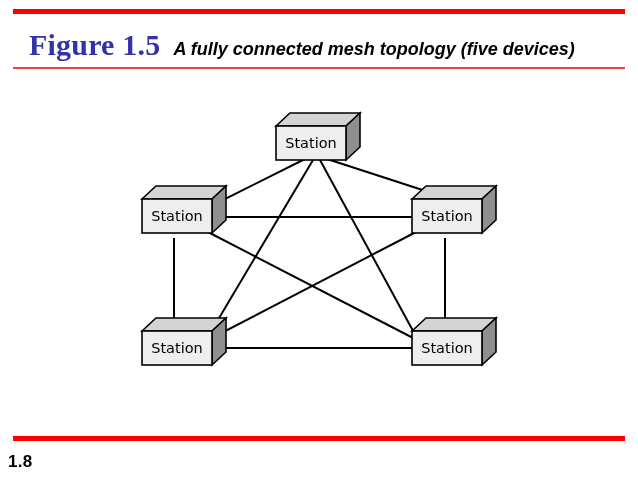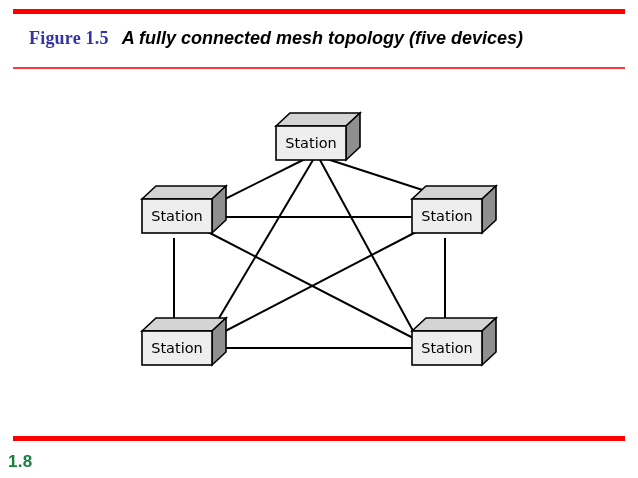--- a/index.html
+++ b/index.html
@@ -55,42 +55,42 @@
     left: 29px;
     top: 28px;
     height: 30px;
     display: flex;
     align-items: baseline;
     white-space: nowrap;
   }
   .fig-label {
     font-family: "Liberation Serif", serif;
     font-weight: bold;
-    font-size: 18px;
+    font-size: 30px;
     color: #3333a8;
     letter-spacing: 0.2px;
   }
   .fig-caption {
     font-family: Liberation Sans, sans-serif;
     font-weight: bold;
     font-style: italic;
     font-size: 18px;
     color: #000000;
     margin-left: 13px;
   }
 
   
   .page-number {
     position: absolute;
     left: 8px;
     top: 452px;
     font-family: "Liberation Sans", sans-serif;
     font-weight: bold;
     font-size: 17px;
-    color: #15803d;
+    color: #000000;
     letter-spacing: 0.3px;
   }
 
   
   .diagram {
     position: absolute;
     left: 8px;
     top: 0;
     width: 638px;
     height: 478px;

